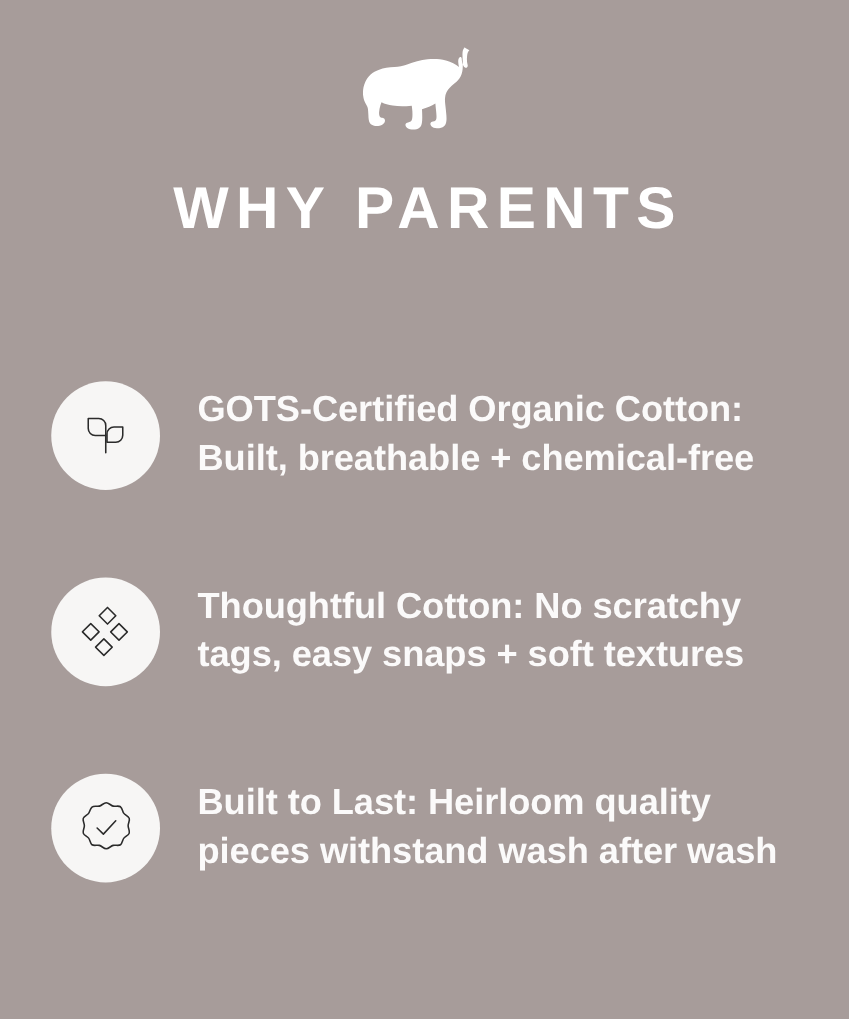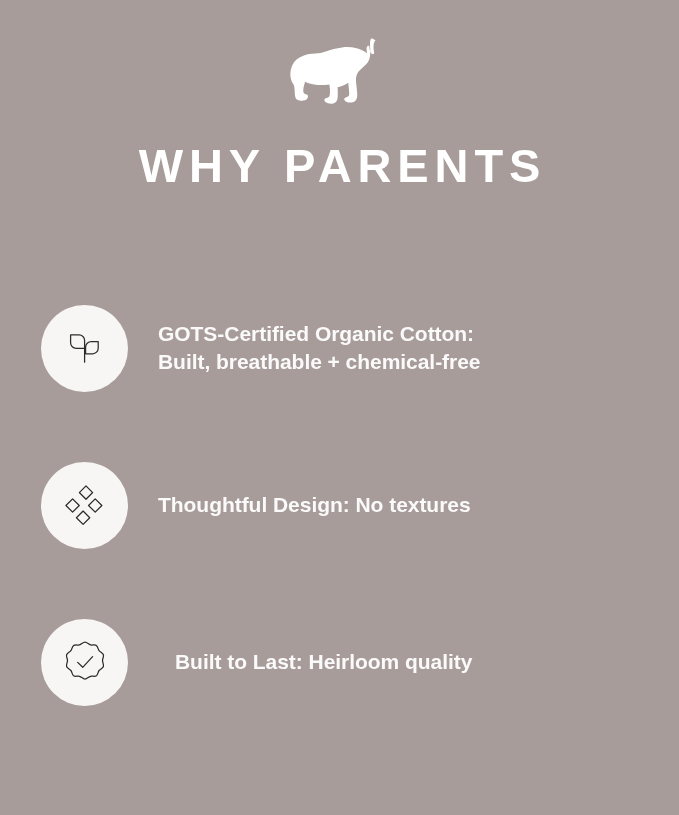--- a/index.html
+++ b/index.html
@@ -69,42 +69,41 @@
   .benefit-row {
     display: flex;
     align-items: center;
     height: 96px;
     margin-bottom: 61px;
     padding-left: 41px;
     box-sizing: border-box;
   }
   .benefit-row:last-child {
     margin-bottom: 0;
-    gap: 17px;
   }
 
   .icon-circle {
     flex: 0 0 auto;
     width: 87px;
     height: 87px;
     border-radius: 50%;
     background: #F7F6F5;
     display: flex;
     align-items: center;
     justify-content: center;
   }
   .icon-circle svg {
     display: block;
   }
 
   .benefit-text {
     margin-left: 30px;
     color: #FBFAFA;
     font-weight: 700;
-    font-size: 21px;
+    font-size: 29px;
     line-height: 1.34;
     letter-spacing: -0.002em;
     font-family: "Liberation Sans", sans-serif;
     max-width: 470px;
   }
 </style>
 </head>
 <body>
 
 <div class="panel">
@@ -144,33 +143,35 @@
         <span>
           <svg width="42" height="42" viewBox="0 0 42 42" xmlns="http://www.w3.org/2000/svg" fill="none" stroke="#2B2B2B" stroke-width="1.25" stroke-linejoin="round">
             <rect x="17.3" y="3.9" width="9.4" height="9.4" transform="rotate(45 22 8.6)"></rect>
             <rect x="3.9" y="16.8" width="9.4" height="9.4" transform="rotate(45 8.6 21.5)"></rect>
             <rect x="26.5" y="16.8" width="9.4" height="9.4" transform="rotate(45 31.2 21.5)"></rect>
             <rect x="14.4" y="29.0" width="9.4" height="9.4" transform="rotate(45 19.1 33.7)"></rect>
           </svg>
         </span>
       </div>
       <div class="benefit-text">
-        <span>Thoughtful Design: No textures</span><br>
+        <span>Thoughtful Cotton: No scratchy</span><br>
+        <span>tags, easy snaps + soft textures</span>
       </div>
     </div>
 
     <div class="benefit-row">
       <div class="icon-circle">
         <span>
           <svg width="46" height="46" viewBox="0 0 46 46" xmlns="http://www.w3.org/2000/svg" fill="none" stroke="#2B2B2B" stroke-width="1.25" stroke-linecap="round" stroke-linejoin="round">
             <path d="M23 3.2
                      c2.0 0 3.6 2.2 5.5 2.7 1.9 0.5 4.3-0.6 5.9 0.5 1.6 1.2 1.5 3.8 2.7 5.3 1.2 1.5 3.7 2.2 4.3 4.0 0.6 1.8-0.9 3.9-0.9 5.9 0 2.0 1.5 4.1 0.9 5.9-0.6 1.8-3.1 2.5-4.3 4.0-1.2 1.5-1.1 4.1-2.7 5.3-1.6 1.1-4.0 0-5.9 0.5-1.9 0.5-3.5 2.7-5.5 2.7-2.0 0-3.6-2.2-5.5-2.7-1.9-0.5-4.3 0.6-5.9-0.5-1.6-1.2-1.5-3.8-2.7-5.3-1.2-1.5-3.7-2.2-4.3-4.0-0.6-1.8 0.9-3.9 0.9-5.9 0-2.0-1.5-4.1-0.9-5.9 0.6-1.8 3.1-2.5 4.3-4.0 1.2-1.5 1.1-3.9 2.7-5.1 1.6-1.2 4.0-0.2 5.9-0.7 1.9-0.5 3.5-2.7 5.5-2.7 z"></path>
             <path d="M15.7 23.4 L20.7 28.3 L30.6 17.6"></path>
           </svg>
         </span>
       </div>
       <div class="benefit-text">
         <span>Built to Last: Heirloom quality</span><br>
+        <span>pieces withstand wash after wash</span>
       </div>
     </div>
 
   </div>
 </div>
 
 </body></html>

